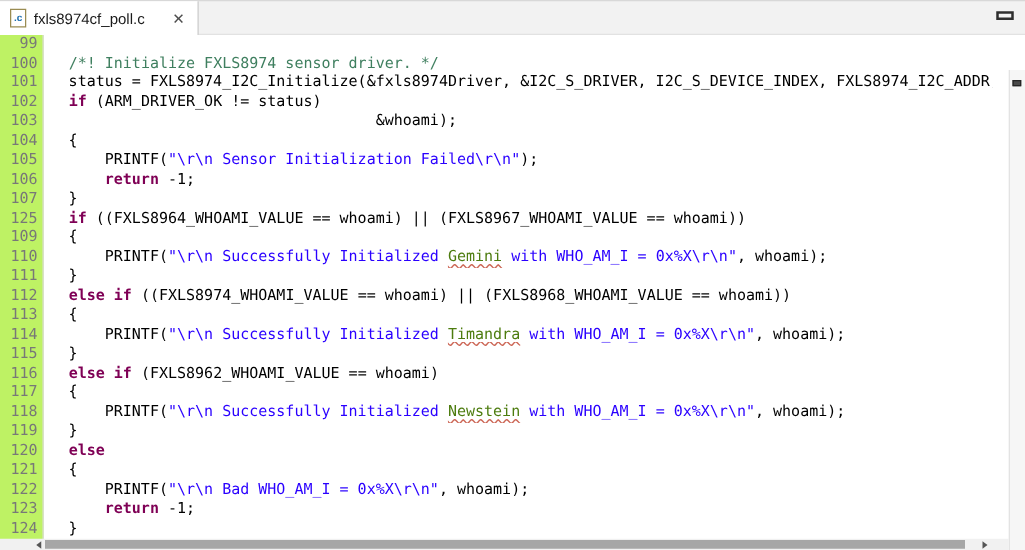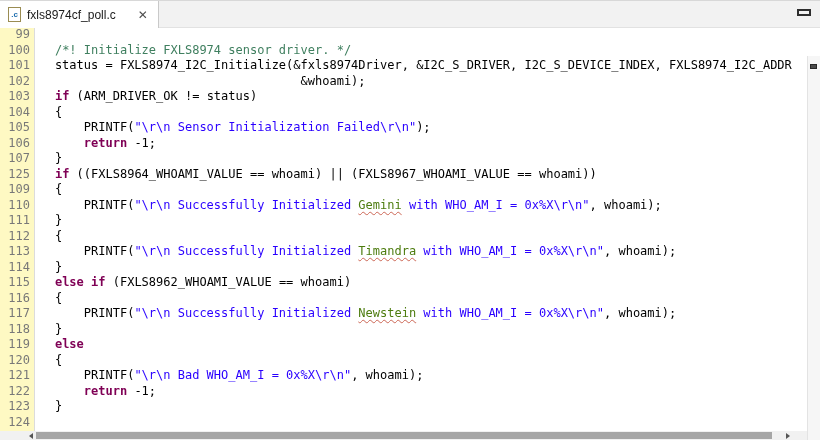--- a/index.html
+++ b/index.html
@@ -12,21 +12,21 @@
        padding:0 8px 0 8px;border-right:1px solid #c9c9c9;box-sizing:border-box;}
   .file-icon{width:13px;height:15px;background:#ffffff;border:1px solid #9a8c52;box-sizing:border-box;
              font-family:"Liberation Sans",sans-serif;font-size:8px;font-weight:bold;color:#1f6faf;
              display:flex;align-items:center;justify-content:center;margin-right:6px;}
   .tab-label{font-size:12px;color:#1a1a1a;margin-right:20px;white-space:nowrap;}
   .tab-close{font-size:12px;color:#4d4d4d;cursor:pointer;line-height:1;padding:2px;}
   .minimize-btn{position:absolute;right:9px;top:8px;width:14px;height:7px;border:2px solid #2e2e2e;
                 box-sizing:border-box;background:transparent;}
   
   .editor{position:absolute;left:0;top:28px;width:820px;height:412px;background:#ffffff;overflow:hidden;}
-  .gutter{position:absolute;left:0;top:0;width:35px;height:404px;background:#fef9c3;
+  .gutter{position:absolute;left:0;top:0;width:35px;height:404px;background:#bef264;
           border-right:1px solid #dcdcdc;box-sizing:border-box;overflow:hidden;
           font-family:"DejaVu Sans Mono","Liberation Mono",monospace;font-size:12px;line-height:15.5px;
           color:#787878;text-align:right;padding-top:0;}
   .gutter-inner{margin-top:-1px;padding-right:4px;}
   .code{position:absolute;left:24px;top:0;width:770px;height:404px;overflow:hidden;
         font-family:"DejaVu Sans Mono","Liberation Mono",monospace;font-size:12px;line-height:15.5px;
         color:#000000;}
   .code-inner{margin-top:-1px;padding-left:2px;}
   .ln{height:15.5px;}
   .cl{height:15.5px;white-space:pre;}
@@ -92,30 +92,31 @@
           <div class="ln">123</div>
           <div class="ln">124</div>
           <div class="ln">125</div>
         </div>
     </div>
     <div class="code">
       <div class="code-inner">
           <div class="cl"></div>
           <div class="cl"><span class="tok-p">    </span><span class="tok-c">/*! Initialize FXLS8974 sensor driver. */</span></div>
           <div class="cl"><span class="tok-p">    status = FXLS8974_I2C_Initialize(&amp;fxls8974Driver, &amp;I2C_S_DRIVER, I2C_S_DEVICE_INDEX, FXLS8974_I2C_ADDR,</span></div>
+          <div class="cl"><span class="tok-p">    </span><span class="tok-k">if</span><span class="tok-p"> (ARM_DRIVER_OK != status)</span></div>
           <div class="cl"><span class="tok-p">                                      &amp;whoami);</span></div>
-          <div class="cl"><span class="tok-p">    </span><span class="tok-k">if</span><span class="tok-p"> (ARM_DRIVER_OK != status)</span></div>
           <div class="cl"><span class="tok-p">    {</span></div>
           <div class="cl"><span class="tok-p">        PRINTF(</span><span class="tok-s">"\r\n Sensor Initialization Failed\r\n"</span><span class="tok-p">);</span></div>
           <div class="cl"><span class="tok-p">        </span><span class="tok-k">return</span><span class="tok-p"> -1;</span></div>
           <div class="cl"><span class="tok-p">    }</span></div>
           <div class="cl"><span class="tok-p">    </span><span class="tok-k">if</span><span class="tok-p"> ((FXLS8964_WHOAMI_VALUE == whoami) || (FXLS8967_WHOAMI_VALUE == whoami))</span></div>
           <div class="cl"><span class="tok-p">    {</span></div>
           <div class="cl"><span class="tok-p">        PRINTF(</span><span class="tok-s">"\r\n Successfully Initialized </span><span class="tok-m">Gemini</span><span class="tok-s"> with WHO_AM_I = 0x%X\r\n"</span><span class="tok-p">, whoami);</span></div>
           <div class="cl"><span class="tok-p">    }</span></div>
+          <div class="cl"><span class="tok-p">    </span><span class="tok-k">else</span><span class="tok-p"> </span><span class="tok-k">if</span><span class="tok-p"> ((FXLS8974_WHOAMI_VALUE == whoami) || (FXLS8968_WHOAMI_VALUE == whoami))</span></div>
           <div class="cl"><span class="tok-p">    {</span></div>
           <div class="cl"><span class="tok-p">        PRINTF(</span><span class="tok-s">"\r\n Successfully Initialized </span><span class="tok-m">Timandra</span><span class="tok-s"> with WHO_AM_I = 0x%X\r\n"</span><span class="tok-p">, whoami);</span></div>
           <div class="cl"><span class="tok-p">    }</span></div>
           <div class="cl"><span class="tok-p">    </span><span class="tok-k">else</span><span class="tok-p"> </span><span class="tok-k">if</span><span class="tok-p"> (FXLS8962_WHOAMI_VALUE == whoami)</span></div>
           <div class="cl"><span class="tok-p">    {</span></div>
           <div class="cl"><span class="tok-p">        PRINTF(</span><span class="tok-s">"\r\n Successfully Initialized </span><span class="tok-m">Newstein</span><span class="tok-s"> with WHO_AM_I = 0x%X\r\n"</span><span class="tok-p">, whoami);</span></div>
           <div class="cl"><span class="tok-p">    }</span></div>
           <div class="cl"><span class="tok-p">    </span><span class="tok-k">else</span></div>
           <div class="cl"><span class="tok-p">    {</span></div>
           <div class="cl"><span class="tok-p">        PRINTF(</span><span class="tok-s">"\r\n Bad WHO_AM_I = 0x%X\r\n"</span><span class="tok-p">, whoami);</span></div>

